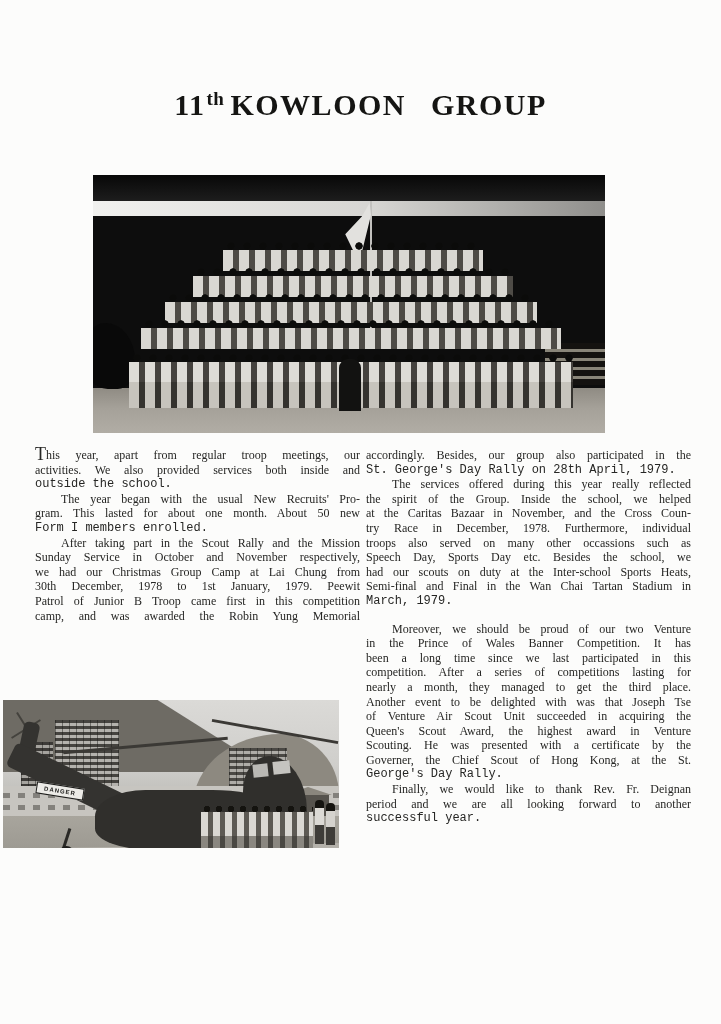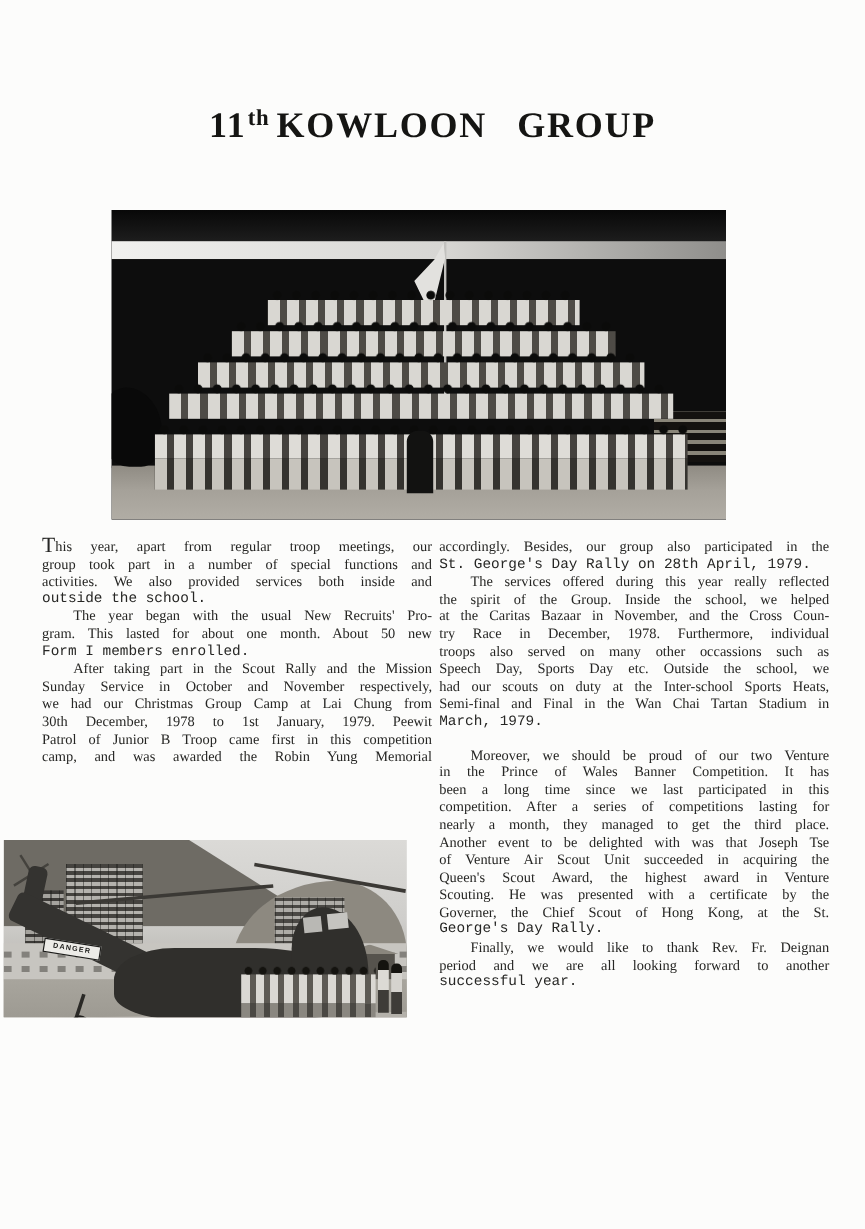--- a/index.html
+++ b/index.html
@@ -141,21 +141,20 @@
     <div class="gp-row r2"></div>
     <div class="gp-row r3"></div>
     <div class="gp-row r4"></div>
     <div class="gp-row front"></div>
     <div class="gp-priest"></div>
   </figure>
 
   <section id="left-column" class="col">
       <div class="para">
         <div class="tline just"><span class="initial">T</span>his year, apart from regular troop meetings, our</div>
-        <div class="tline just">group took part in a number of special functions and</div>
         <div class="tline just">activities. We also provided services both inside and</div>
         <div class="tline endline">outside the school.</div>
       </div>
       <div class="para">
         <div class="tline just indent">The year began with the usual New Recruits' Pro-</div>
         <div class="tline just">gram. This lasted for about one month.  About 50 new</div>
         <div class="tline endline">Form I members enrolled.</div>
       </div>
       <div class="para">
         <div class="tline just indent">After taking part in the Scout Rally and the Mission</div>
@@ -170,21 +169,21 @@
       <div class="para">
         <div class="tline just">accordingly.  Besides, our group also participated in the</div>
         <div class="tline endline">St. George's Day Rally on 28th April, 1979.</div>
       </div>
       <div class="para">
         <div class="tline just indent">The services offered during this year really reflected</div>
         <div class="tline just">the spirit of the Group.  Inside the school, we helped</div>
         <div class="tline just">at the Caritas Bazaar in November, and the Cross Coun-</div>
         <div class="tline just">try Race in December, 1978.  Furthermore, individual</div>
         <div class="tline just">troops also served on many other occassions such as</div>
-        <div class="tline just">Speech Day, Sports Day etc.  Outside the school, we</div>
+        <div class="tline just">Speech Day, Sports Day etc.  Besides the school, we</div>
         <div class="tline just">had our scouts on duty at the Inter-school Sports Heats,</div>
         <div class="tline just">Semi-final and Final in the Wan Chai Tartan Stadium in</div>
         <div class="tline endline">March, 1979.</div>
       </div>
       <div class="para space-before">
         <div class="tline just indent">Moreover, we should be proud of our two Venture</div>
         <div class="tline just">in the Prince of Wales Banner Competition.  It has</div>
         <div class="tline just">been a long time since we last participated in this</div>
         <div class="tline just">competition. After a series of competitions lasting for</div>
         <div class="tline just">nearly a month, they managed to get the third place.</div>

